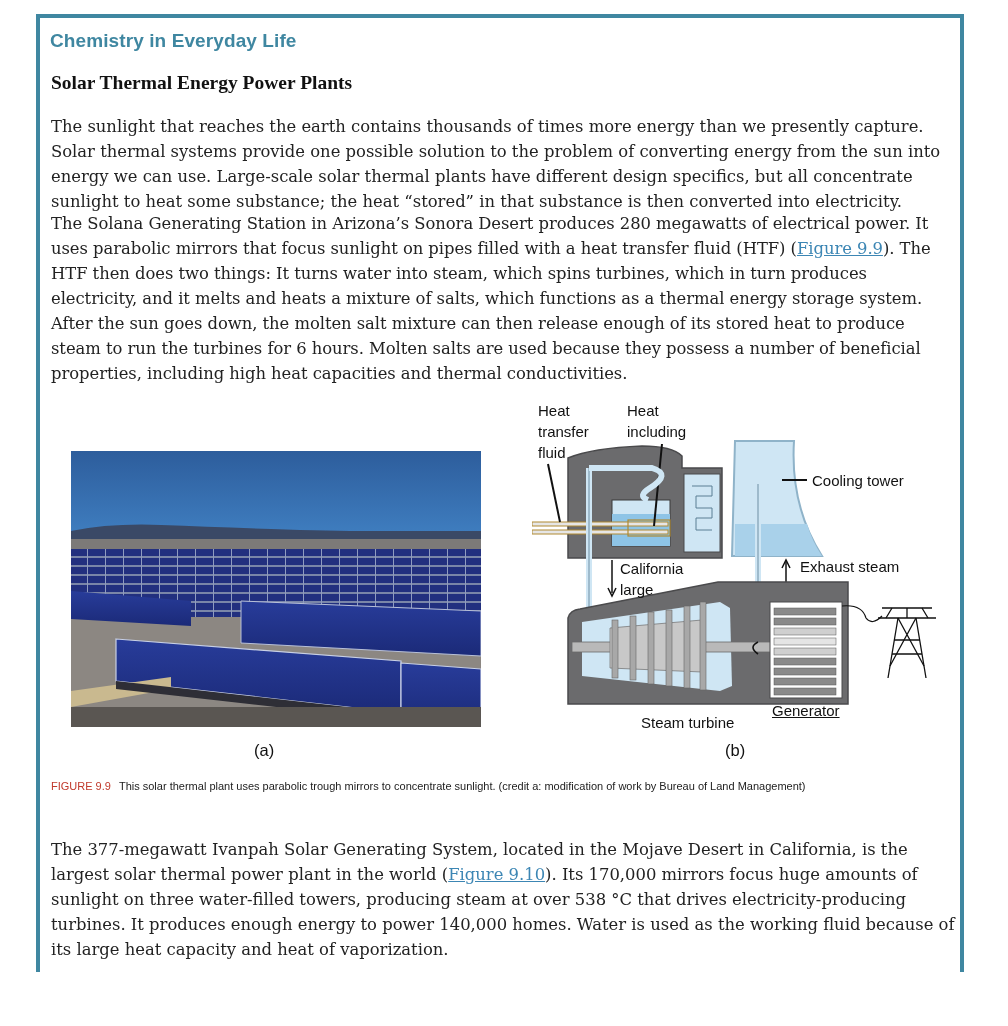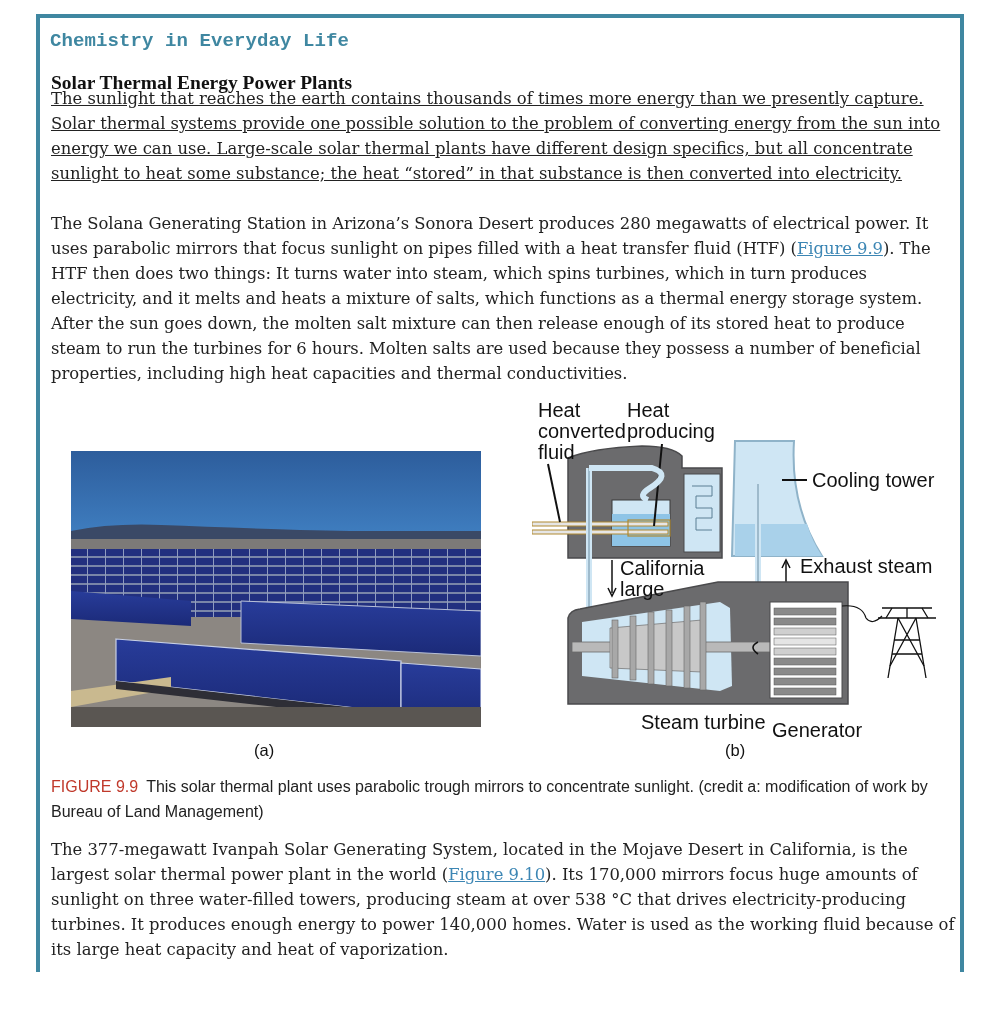--- a/index.html
+++ b/index.html
@@ -9,64 +9,64 @@
       position: absolute;
       left: 36px; top: 14px;
       width: 928px; height: 958px;
       border-top: 4px solid #3f87a1;
       border-left: 4px solid #3f87a1;
       border-right: 4px solid #3f87a1;
       box-sizing: border-box;
     }
     .feature-label {
       position: absolute; left: 50px; top: 30px;
-      font-family: Liberation Mono, monospace;
+      font-family: Liberation Sans, sans-serif;
       font-weight: bold; font-size: 19px;
       color: #3f87a1; letter-spacing: 0.1px;
     }
     .section-title {
       position: absolute; left: 51px; top: 72px;
       font-family: Liberation Serif, serif;
       font-weight: bold; font-size: 19.5px; color: #111;
     }
     .para {
       position: absolute; left: 51px; width: 905px;
       font-family: "DejaVu Serif", serif;
       font-size: 16.4px; line-height: 25px; color: #222;
       margin: 0;
     }
-    #p1 { top: 86px; text-decoration: underline; }
+    #p1 { top: 114px; }
     #p2 { top: 211px; letter-spacing: -0.05px; }
     #p3 { top: 837px; }
     .link { color: #3c86b4; text-decoration: underline; cursor: pointer; }
 
     
     .photo {
       position: absolute; left: 71px; top: 451px;
       width: 410px; height: 276px; overflow: hidden;
     }
     .diagram {
       position: absolute; left: 532px; top: 396px;
       width: 420px; height: 345px;
     }
     .dlabel {
       position: absolute;
       font-family: "Liberation Sans", sans-serif;
-      font-size: 20px; color: #111; line-height: 21px;
+      font-size: 15px; color: #111; line-height: 21px;
       white-space: nowrap;
     }
     .sub-label {
       position: absolute; top: 741px;
       font-family: "Liberation Sans", sans-serif;
       font-size: 16.5px; color: #111;
     }
     .caption {
       position: absolute; left: 51px; top: 774px; width: 880px;
       font-family: "Liberation Sans", sans-serif;
-      font-size: 16px; line-height: 25px; color: #222;
+      font-size: 11px; line-height: 25px; color: #222;
     }
     .fig-num { color: #c0392b; margin-right: 8px; }
   </style>
 </head>
 <body>
 
 <div class="feature-box"></div>
 
 <div class="feature-label">Chemistry in Everyday Life</div>
 <div class="section-title">Solar Thermal Energy Power Plants</div>
@@ -176,35 +176,35 @@
       <path d="M350 212 L400 212 M346 222 L404 222"></path>
       <path d="M360 212 L354 222 M375 212 L375 222 M390 212 L396 222"></path>
       <path d="M366 222 L356 282 M384 222 L394 282"></path>
       <path d="M366 222 L392 270 M384 222 L358 270"></path>
       <path d="M362 244 L388 244 M360 258 L390 258"></path>
     </g>
   </svg>
 
   <div class="dlabel" style="left:6px;top:4px;">
     <div>Heat</div>
-    <div>converted</div>
+    <div>transfer</div>
     <div>fluid</div>
   </div>
   <div class="dlabel" style="left:95px;top:4px;">
     <div>Heat</div>
-    <div>producing</div>
+    <div>including</div>
   </div>
   <div class="dlabel" style="left:280px;top:74px;">Cooling tower</div>
   <div class="dlabel" style="left:88px;top:162px;">
     <div>California</div>
     <div>large</div>
   </div>
   <div class="dlabel" style="left:268px;top:160px;">Exhaust steam</div>
   <div class="dlabel" style="left:76px;top:316px;margin-left:33px;">Steam turbine</div>
-  <div class="dlabel" style="left:240px;top:324px;">Generator</div>
+  <div class="dlabel" style="left:240px;top:304px;text-decoration:underline;">Generator</div>
 </div>
 
 <div class="sub-label" style="left:254px;">(a)</div>
 <div class="sub-label" style="left:725px;">(b)</div>
 
 <div class="caption"><span class="fig-num">FIGURE 9.9</span><span>This solar thermal plant uses parabolic trough mirrors to concentrate sunlight. (credit a: modification of work by Bureau of Land Management)</span></div>
 
 <p class="para" id="p3"><span>The 377-megawatt Ivanpah Solar Generating System, located in the Mojave Desert in California, is the largest solar thermal power plant in the world (</span><a class="link">Figure 9.10</a><span>). Its 170,000 mirrors focus huge amounts of sunlight on three water-filled towers, producing steam at over 538 °C that drives electricity-producing turbines. It produces enough energy to power 140,000 homes. Water is used as the working fluid because of its large heat capacity and heat of vaporization.</span></p>
 
 </body></html>

